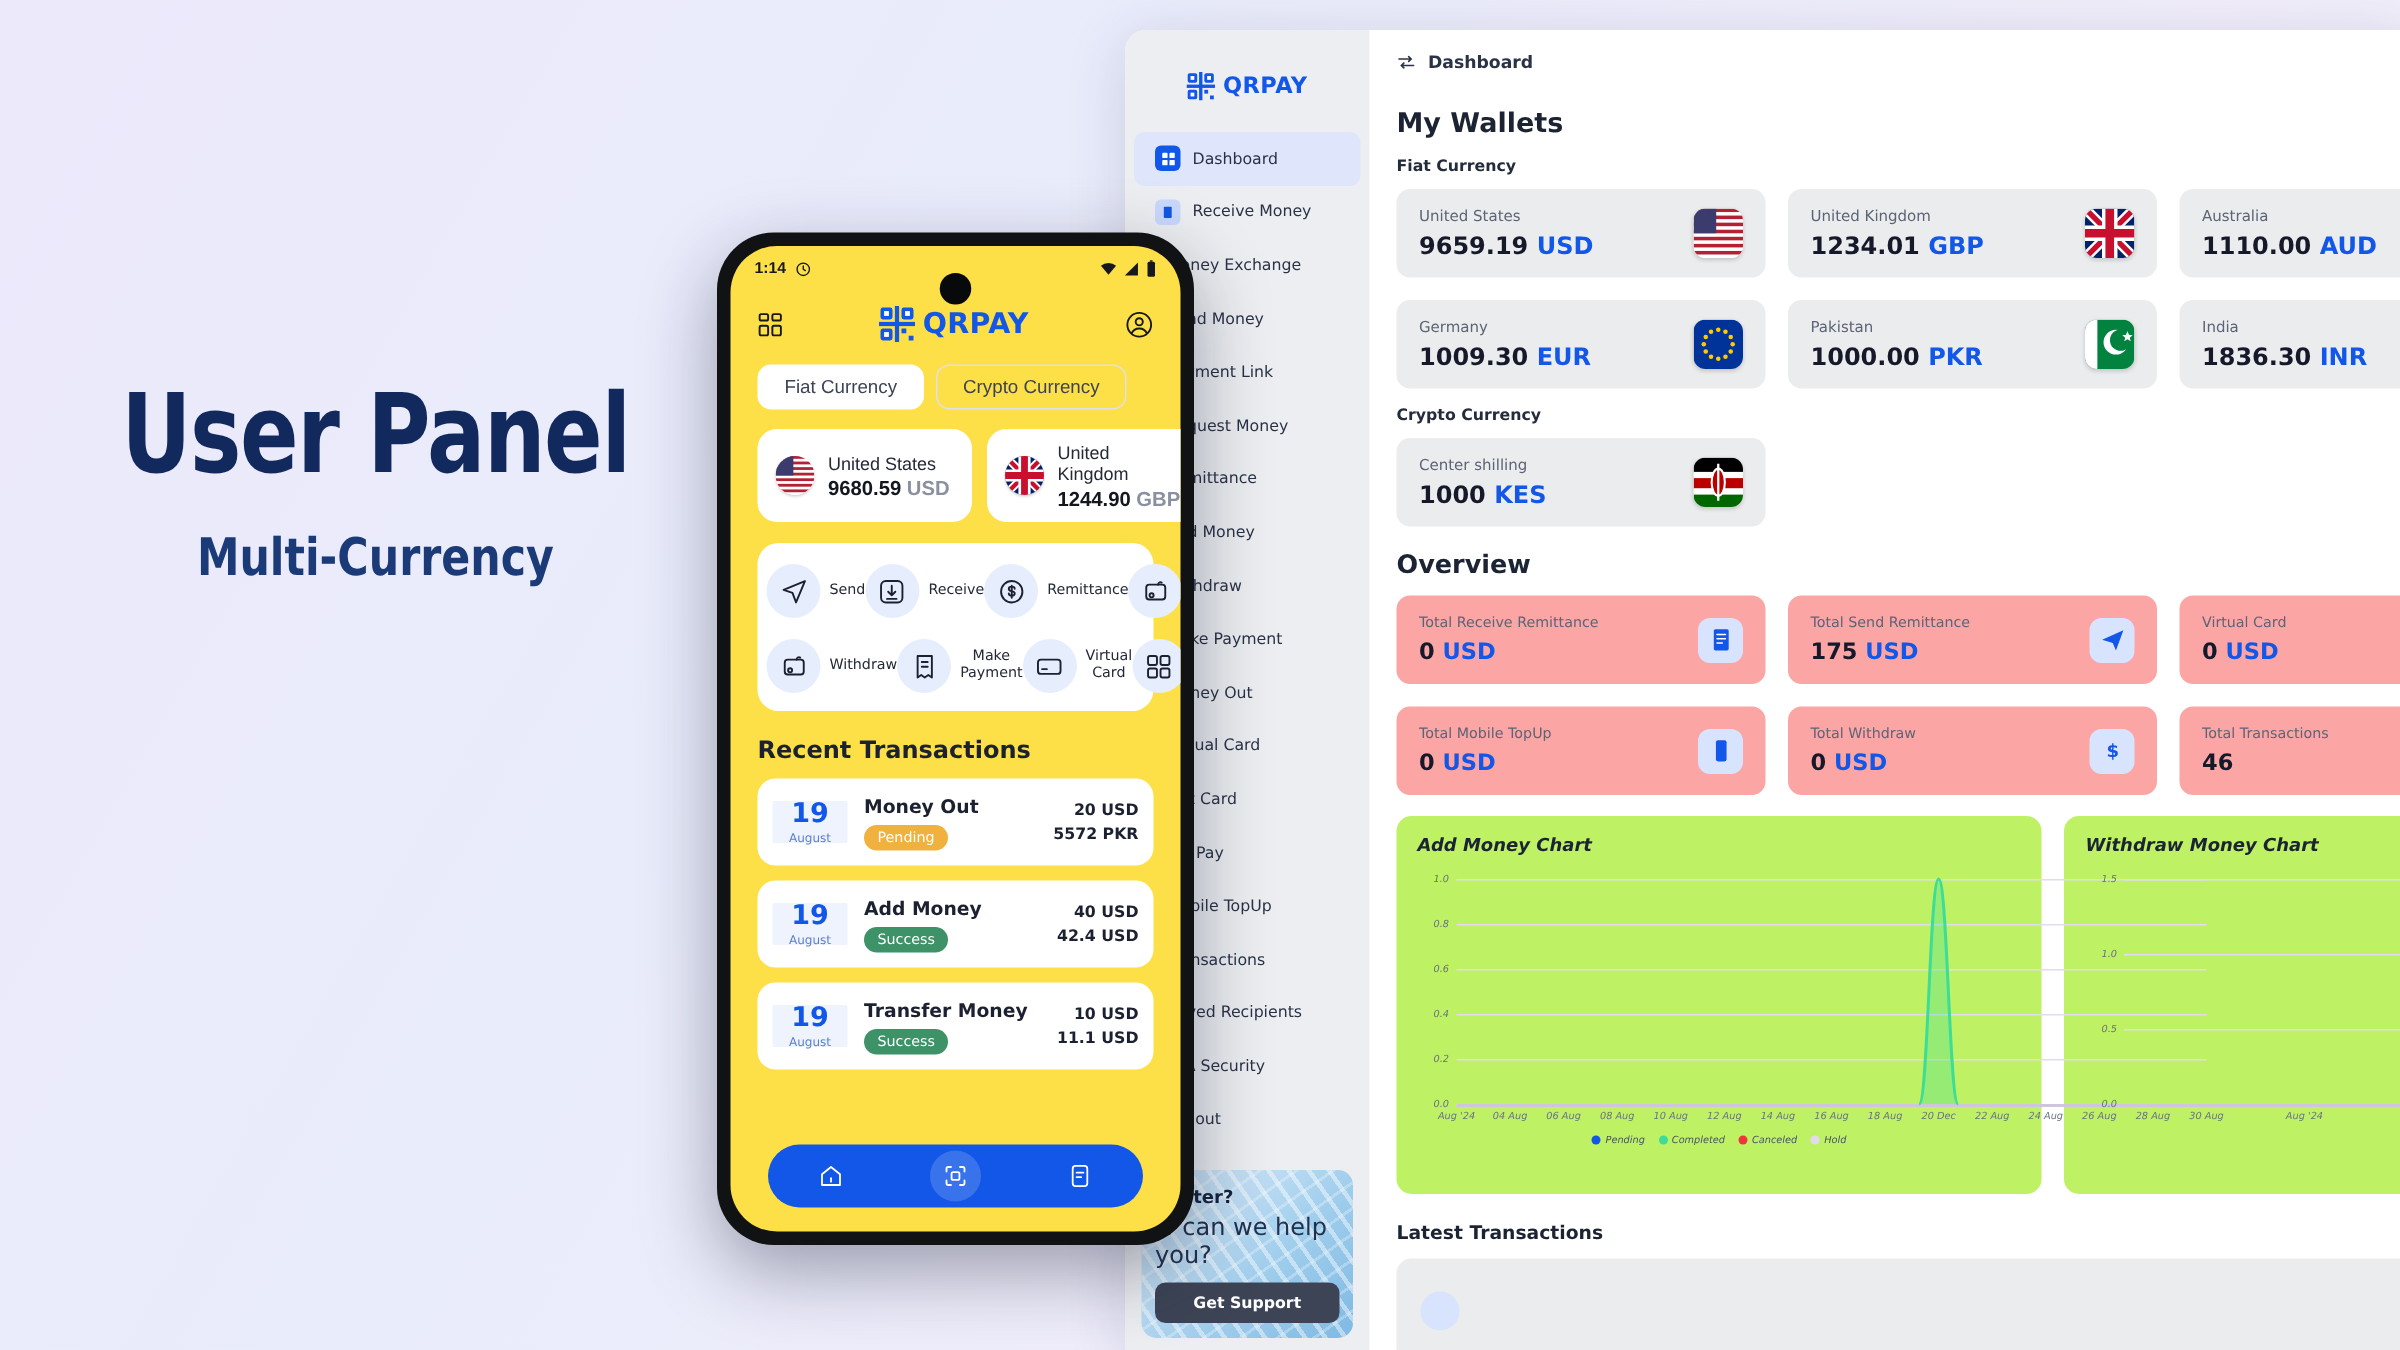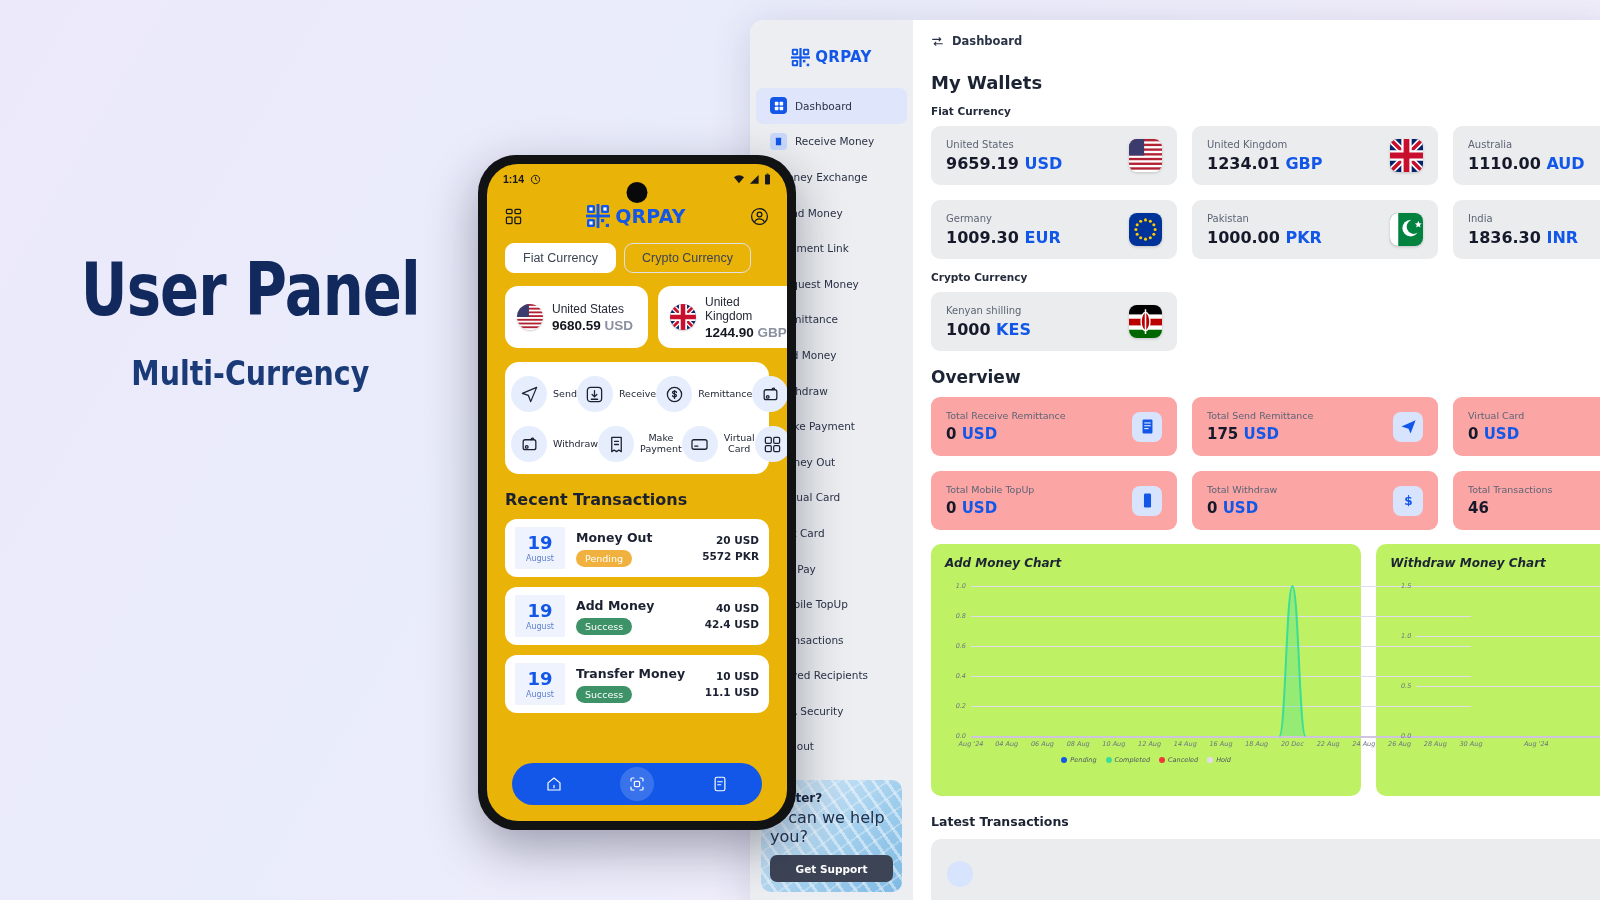--- a/index.html
+++ b/index.html
@@ -126,21 +126,21 @@
   .ltx-card { margin-top: 10px; background: #ebecee; border-radius: 10px; height: 70px; display:flex; align-items:center; padding: 0 16px; gap: 12px;}
   .ltx-av { width: 26px; height: 26px; border-radius: 50%; background: #d8e4fd; }
 
   
   .phone {
     position: absolute; left: 478px; top: 155px; width: 318px; height: 675px;
     background: #111214; border-radius: 38px; padding: 9px;
     box-shadow: 0 18px 50px rgba(20,25,50,.38);
   }
   .phone-screen {
-    width: 100%; height: 100%; background: #eab308; border-radius: 31px; overflow: hidden; position: relative;
+    width: 100%; height: 100%; background: #fde047; border-radius: 31px; overflow: hidden; position: relative;
   }
   .notch { position: absolute; left: 50%; top: 18px; width: 21px; height: 21px; border-radius: 50%; background: #08090b; transform: translateX(-50%); z-index: 5;}
   .status { height: 30px; display: flex; align-items: center; justify-content: space-between; padding: 0 16px; font-size: 10.5px; color: #16181d; font-weight: 600;}
   .status-l { display: flex; align-items: center; gap: 6px; }
   .status-r { display: flex; align-items: center; gap: 4px; }
   .ph-head { height: 44px; display: flex; align-items: center; justify-content: space-between; padding: 0 18px; }
   .ph-logo { display: flex; align-items: center; gap: 5px; }
   .ph-logo-word { font-family:"DejaVu Sans",sans-serif; font-weight: 900; font-size: 19px; color: #1257e8; letter-spacing:.2px;}
   .tabs { display: flex; gap: 8px; padding: 5px 18px 0; }
   .tab {
@@ -155,21 +155,21 @@
   .ph-wname { font-size: 12px; color: #252a36; font-family:"Liberation Sans",sans-serif;}
   .ph-wamt { font-size: 13.5px; font-weight: 700; color: #14171f; margin-top: 2px; font-family:"Liberation Sans",sans-serif;}
   .ph-wamt .cur { color: #8b90a0; font-weight: 700; }
   .actions { margin: 14px 18px 0; background: #fff; border-radius: 14px; padding: 14px 6px 12px; }
   .act-row { display: grid; grid-template-columns: repeat(4,1fr); }
   .act { display: flex; flex-direction: row; align-items: center; gap: 6px; cursor: pointer; }
   .act-ico { width: 36px; height: 36px; border-radius: 50%; background: #e6edfd; display:flex; align-items:center; justify-content:center; }
   .act-lb { font-size: 9.5px; color: #222836; text-align: center; line-height: 1.15; font-family:"DejaVu Sans",sans-serif;}
   .rt-title { font-size: 16px; font-weight: 800; color: #1b2130; padding: 16px 18px 0; font-family:"DejaVu Sans",sans-serif;}
   .tx { margin: 10px 18px 0; background:#fff; border-radius: 12px; height: 58px; display:flex; align-items:center; padding: 0 10px; gap: 11px;}
-  .tx-date { width: 50px; height: 42px; border-radius: 1px; background:#eef3fe; display:flex; flex-direction:column; align-items:center; justify-content:center; flex:0 0 50px;}
+  .tx-date { width: 50px; height: 28px; border-radius: 1px; background:#eef3fe; display:flex; flex-direction:column; align-items:center; justify-content:center; flex:0 0 50px;}
   .tx-d { font-size: 18px; font-weight: 700; color: #1257e8; line-height:1; font-family:"DejaVu Sans",sans-serif;}
   .tx-m { font-size: 8px; color: #5d7fd1; margin-top: 2px; font-family:"DejaVu Sans",sans-serif;}
   .tx-mid { flex: 1; }
   .tx-name { font-size: 12.5px; font-weight: 700; color: #1b2130; font-family:"DejaVu Sans",sans-serif;}
   .badge { display:inline-flex; align-items:center; height:17px; padding: 0 9px; border-radius: 9px; font-size: 9.5px; color:#fff; margin-top: 5px; font-family:"DejaVu Sans",sans-serif;}
   .tx-right { text-align: right; }
   .tx-a1 { font-size: 10.5px; font-weight: 700; color: #1b2130; font-family:"DejaVu Sans",sans-serif;}
   .tx-a2 { font-size: 10.5px; font-weight: 700; color: #1b2130; margin-top: 4px; font-family:"DejaVu Sans",sans-serif;}
   .navbar {
     position: absolute; left: 50%; bottom: 16px; transform: translateX(-50%);
@@ -390,21 +390,21 @@
       <div class="wamt">1836.30 <span class="cur">INR</span></div>
     </div>
 
   </div>
       </div>
 
     <div class="sec-label">Crypto Currency</div>
     <div class="wgrid" id="crypto-grid">
         <div class="wcard">
     <div>
-      <div class="wname">Kenyan shilling</div>
+      <div class="wname">Center shilling</div>
       <div class="wamt">1000 <span class="cur">KES</span></div>
     </div>
     <div class="flag"><svg viewBox="0 0 24 24" preserveAspectRatio="none" width="100%" height="100%">
               <rect width="24" height="7" fill="#000"></rect>
               <rect y="7" width="24" height="3" fill="#fff"></rect>
               <rect y="10" width="24" height="5" fill="#bb0000"></rect>
               <rect y="15" width="24" height="3" fill="#fff"></rect>
               <rect y="18" width="24" height="6" fill="#006600"></rect>
               <ellipse cx="12" cy="12" rx="3.2" ry="6.6" fill="#bb0000" stroke="#fff" stroke-width="1"></ellipse>
               <path d="M12 3v18" stroke="#fff" stroke-width="1.1"></path>

